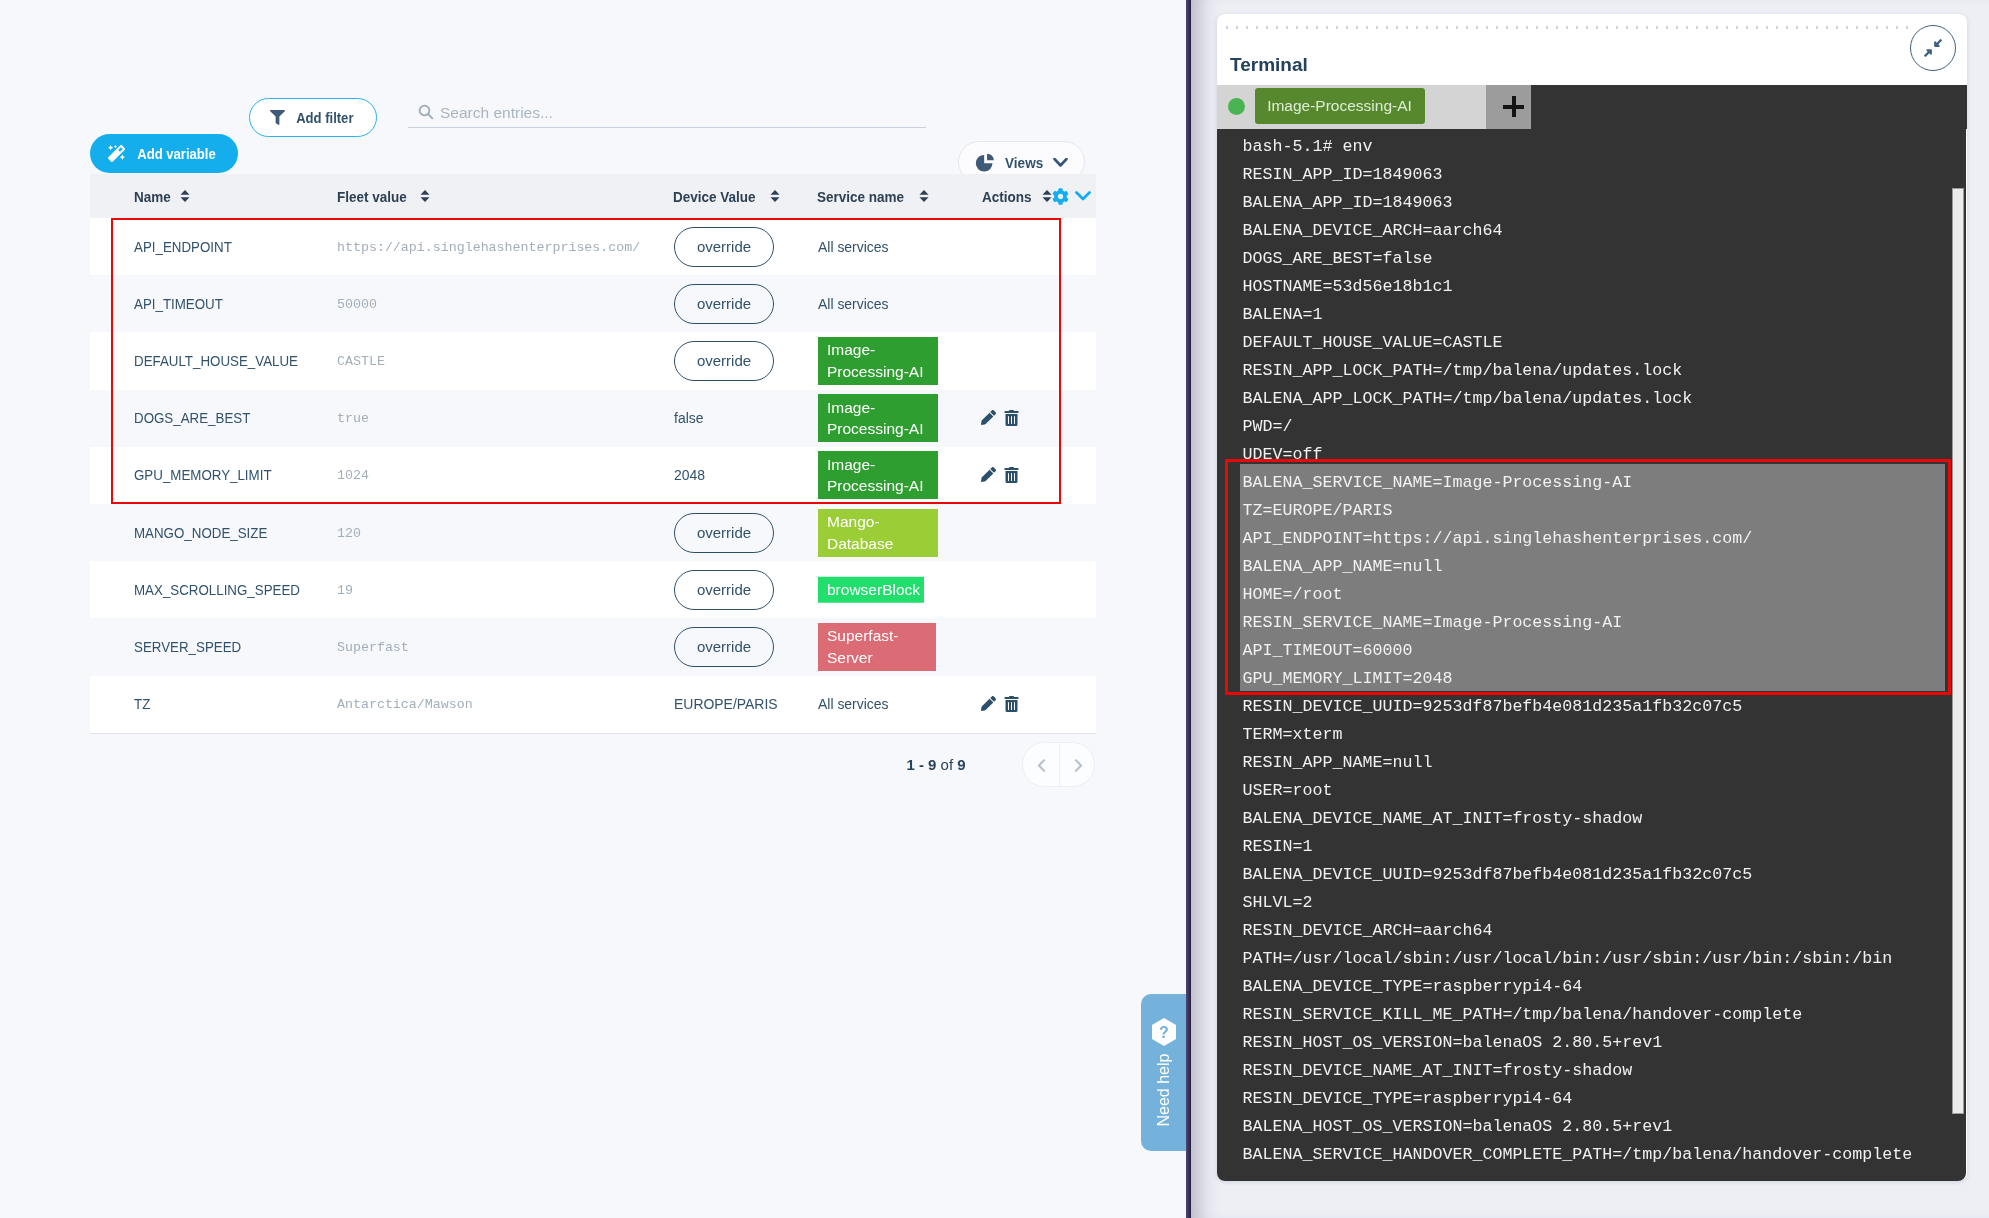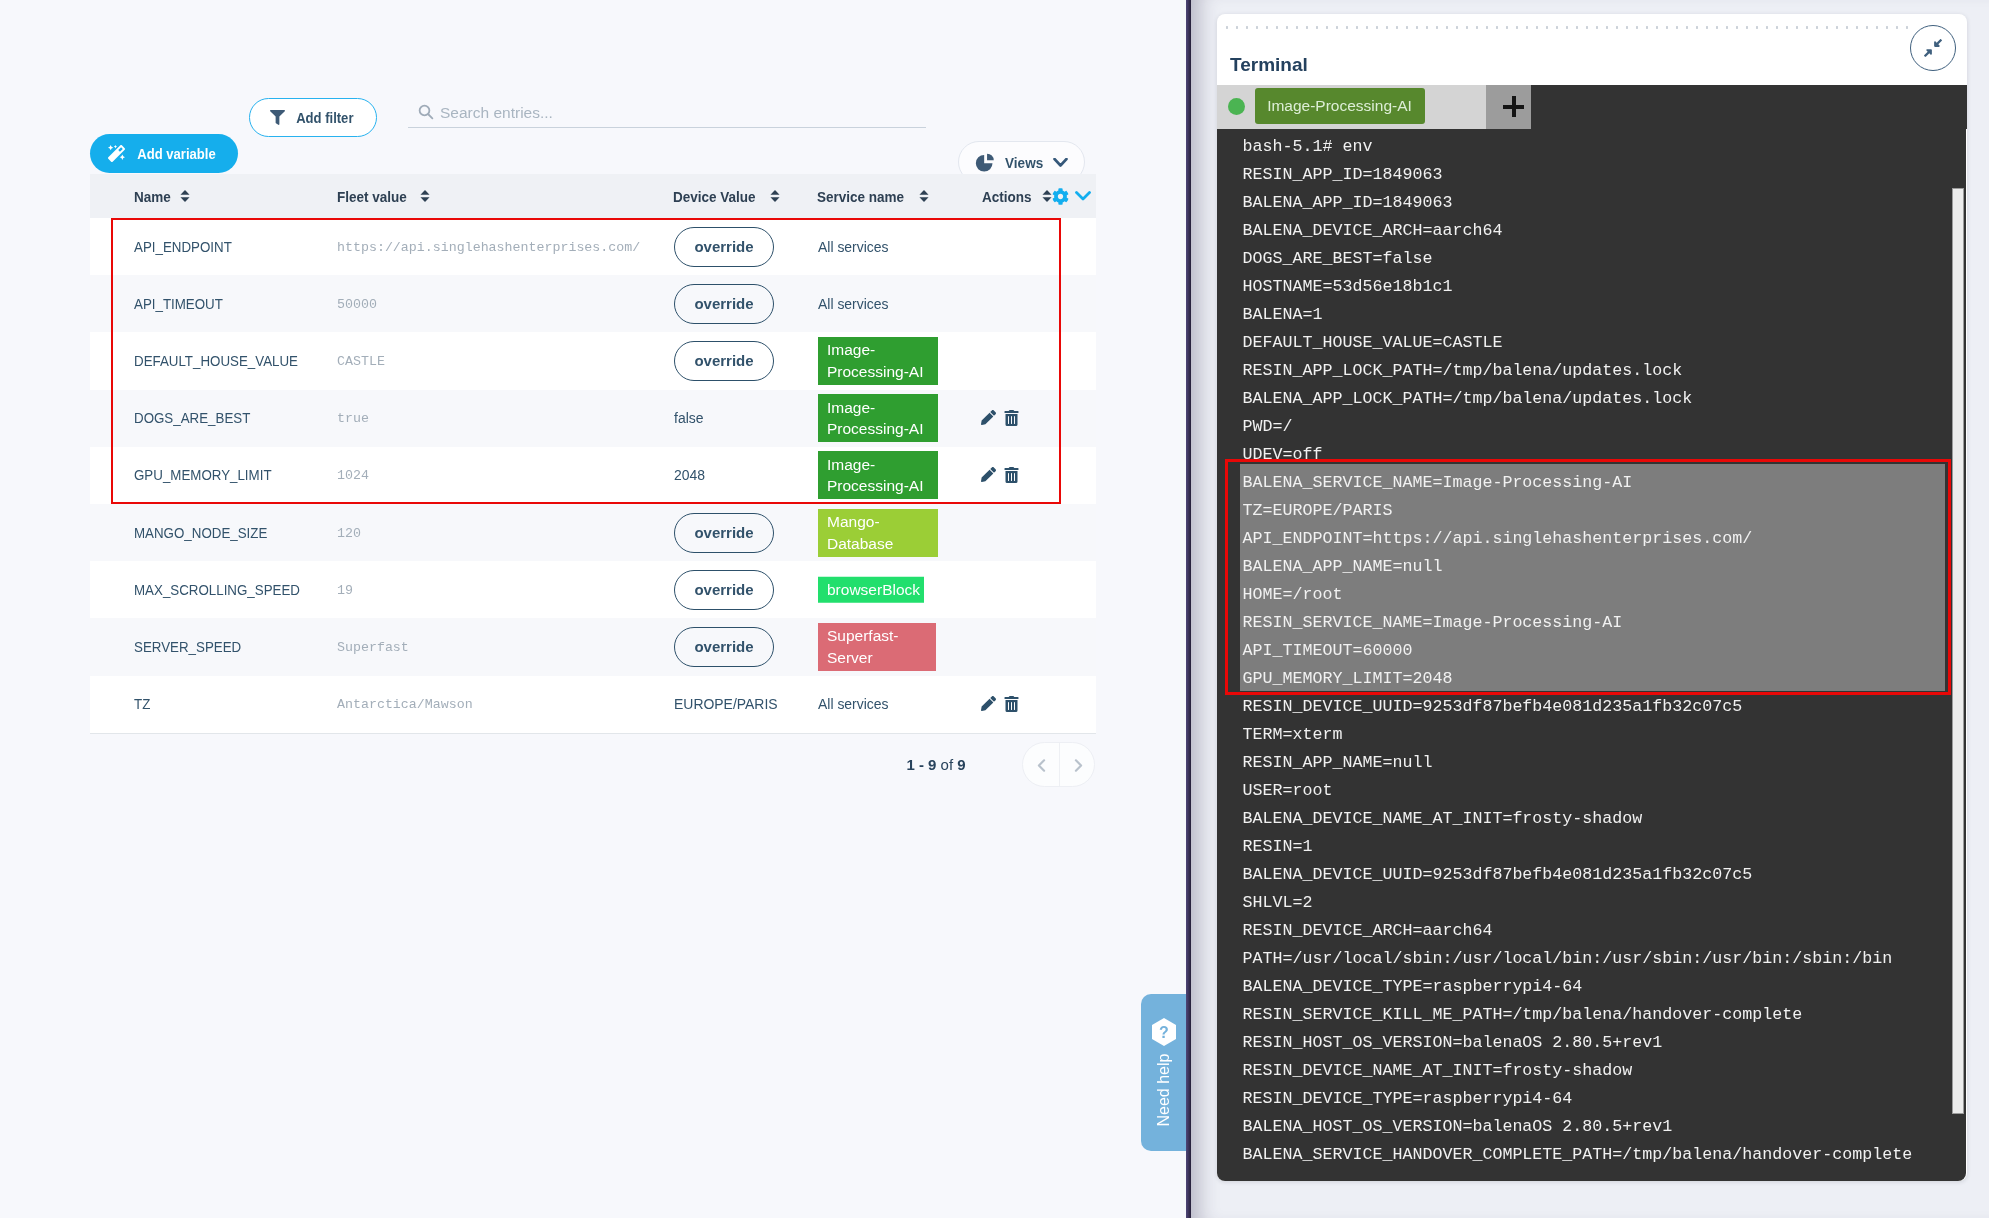--- a/index.html
+++ b/index.html
@@ -16,21 +16,21 @@
   #search svg { position:absolute; left:9px; top:3px; }
   
   #thead { position:absolute; left:90px; top:174px; width:1006px; height:44px; background:#eff1f5; }
   .hcell { position:absolute; top:0; height:44px; display:flex; align-items:center; gap:5px; font-size:15px; font-weight:700; color:#2e4053; }
   .hcell .t { display:inline-block; transform:scaleX(0.9); transform-origin:0 50%; }
   .row { position:absolute; left:90px; width:1006px; height:57.2px; }
   .row .name { position:absolute; left:44px; top:50%; transform:translateY(-50%) scaleX(0.86); transform-origin:0 50%; font-size:15.5px; color:#32526b; }
   .row .fleet { position:absolute; left:247px; top:50%; transform:translateY(-50%); font-family:"Liberation Mono",monospace; font-size:13.3px; color:#a3aeb9; }
   .row .dval { position:absolute; left:584px; top:50%; transform:translateY(-50%); font-size:15.5px; color:#32526b; }
   .row .dval.txt { transform:translateY(-50%) scaleX(0.9); transform-origin:0 50%; }
-  .pill { display:inline-block; width:100px; height:40px; line-height:38px; text-align:center; border:1px solid #2d506a; border-radius:20px; font-size:15px; color:#32526b;font-weight:bold; }
+  .pill { display:inline-block; width:100px; height:40px; line-height:38px; text-align:center; border:1px solid #2d506a; border-radius:20px; font-size:15px; color:#32526b; }
   .row .sname { position:absolute; left:728px; top:50%; transform:translateY(-50%); font-size:15.5px; color:#32526b; }
   .row .sname.txt { transform:translateY(-50%) scaleX(0.9); transform-origin:0 50%; }
   .badge { display:inline-block; border-radius:0; color:#fff; font-size:15.5px; line-height:21.5px; padding:2.5px 9px; }
   .row .acts { position:absolute; left:891px; top:50%; transform:translateY(-50%); display:flex; gap:8px; }
   #redbox1 { position:absolute; left:111px; top:218px; width:950px; height:285.5px; border:2.5px solid #e90807; }
   #pagin-label { position:absolute; left:860px; top:756px; width:152px; text-align:center; font-size:15px; color:#28435c; }
   #pagin-btns { position:absolute; left:1022px; top:742px; width:73px; height:45px; background:#fcfdfe; border:1px solid #edeff4; border-radius:22.5px; }
   #pagin-btns .mid { position:absolute; left:36px; top:0; width:1px; height:100%; background:#eef0f4; }
   #needhelp { position:absolute; left:1141px; top:994px; width:45px; height:157px; background:#74b2dc; border-radius:10px 0 0 10px; }
   

